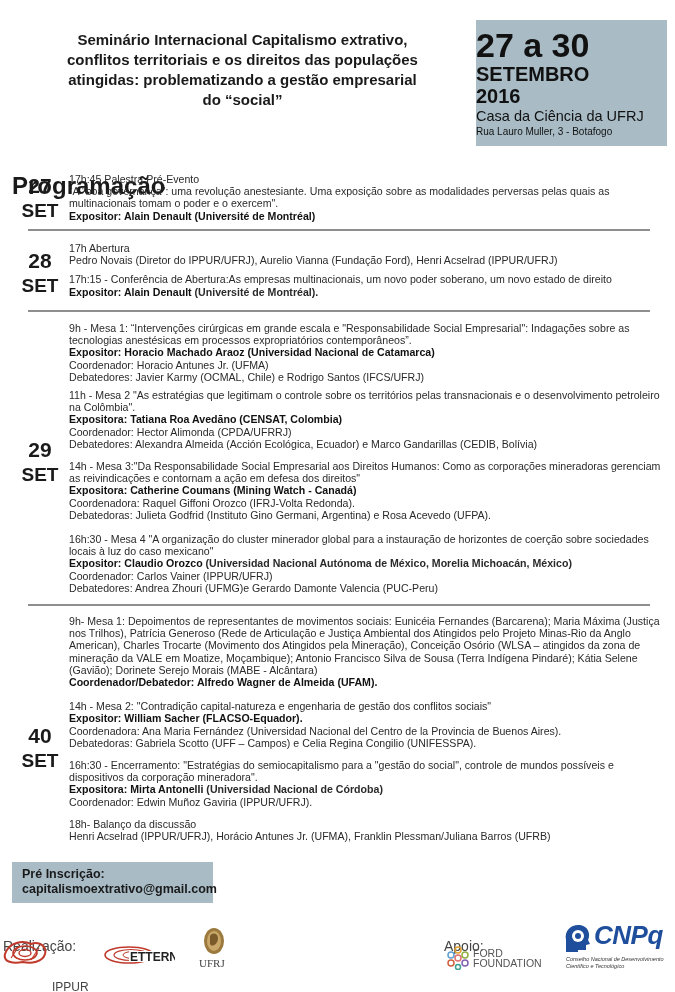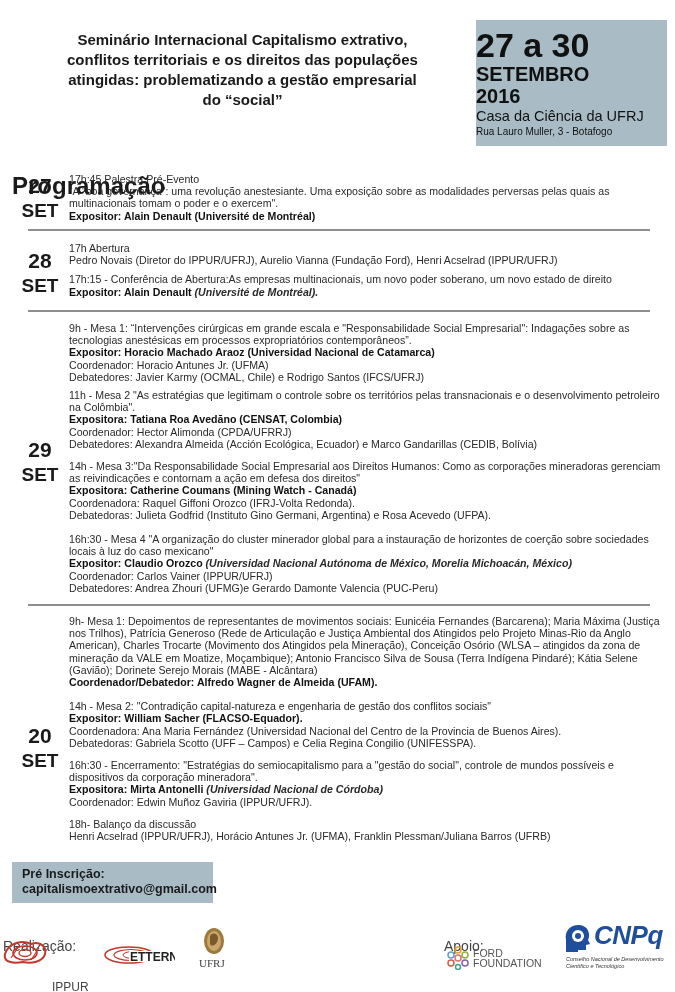--- a/index.html
+++ b/index.html
@@ -34,21 +34,21 @@
   .day-label .mon { font-size: 19px; line-height: 22px; display: block; }
   .divider {
     position: absolute; left: 28px; width: 622px; height: 2px; background: #8e8e8e;
   }
   .block {
     position: absolute; left: 69px; width: 600px;
     font-size: 10.6px; line-height: 12.2px; color: #2a2a2a;
   }
   .block p { margin: 0; }
   .block .bold { font-weight: bold; color: #111; }
-  .block .ital { font-style: italic; font-weight: bold; text-align: center; }
+  .block .ital { font-weight: bold; text-align: center; }
   .session { margin-bottom: 6px; }
   .pre-box {
     position: absolute; left: 12px; top: 862px; width: 201px; height: 41px;
     background: #a9bcc6; font-weight: bold; font-size: 12.5px; line-height: 15px;
     color: #1a1a1a; padding: 5px 0 0 10px; box-sizing: border-box;
   }
   .small-label { position: absolute; font-size: 14px; color: #444; margin-top: 16px; }
   .logo { position: absolute; }
   .logo-text { position: absolute; font-size: 12px; color: #444; }
 </style>
@@ -127,21 +127,21 @@
       <span class="bold">Expositor: Claudio Orozco</span>
       <span class="ital">(Universidad Nacional Autónoma de México, Morelia Michoacán, México)</span>
     </p>
     <p>Coordenador: Carlos Vainer (IPPUR/UFRJ)</p>
     <p>Debatedores: Andrea Zhouri (UFMG)e Gerardo Damonte Valencia (PUC-Peru)</p>
   </div>
 </div>
 <div class="divider" style="top:604px;"></div>
 
 <div class="day-label" style="top:722px;">
-  <span class="num">20</span>
+  <span class="num">40</span>
   <span class="mon">SET</span>
 </div>
 <div class="block" style="top:615px;">
   <div class="session" style="margin-bottom:12px;">
     <p>9h- Mesa 1: Depoimentos de representantes de movimentos sociais: Eunicéia Fernandes (Barcarena); Maria Máxima (Justiça nos Trilhos), Patrícia Generoso (Rede de Articulação e Justiça Ambiental dos Atingidos pelo Projeto Minas-Rio da Anglo American), Charles Trocarte (Movimento dos Atingidos pela Mineração), Conceição Osório (WLSA – atingidos da zona de mineração da VALE em Moatize, Moçambique); Antonio Francisco Silva de Sousa (Terra Indígena Pindaré); Kátia Selene (Gavião); Dorinete Serejo Morais (MABE - Alcântara)</p>
     <p class="bold">Coordenador/Debatedor: Alfredo Wagner de Almeida (UFAM).</p>
   </div>
   <div class="session" style="margin-bottom:10px;">
     <p>14h - Mesa 2: "Contradição capital-natureza e engenharia de gestão dos conflitos sociais"</p>
     <p class="bold">Expositor: William Sacher (FLACSO-Equador).</p>

